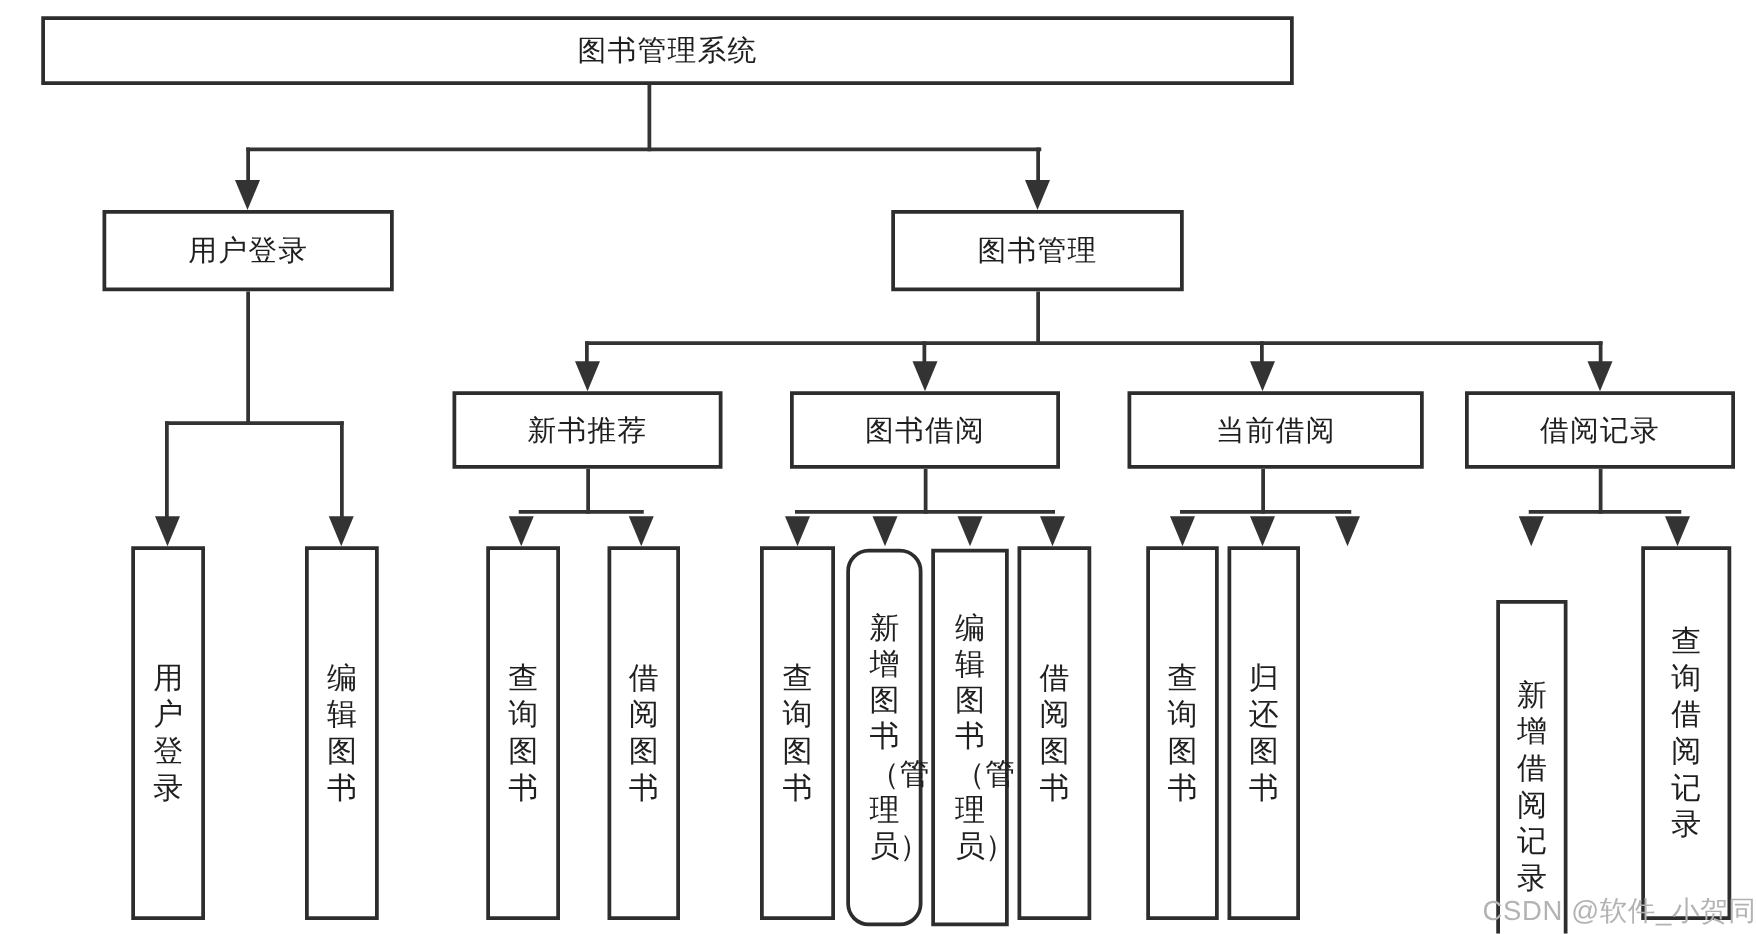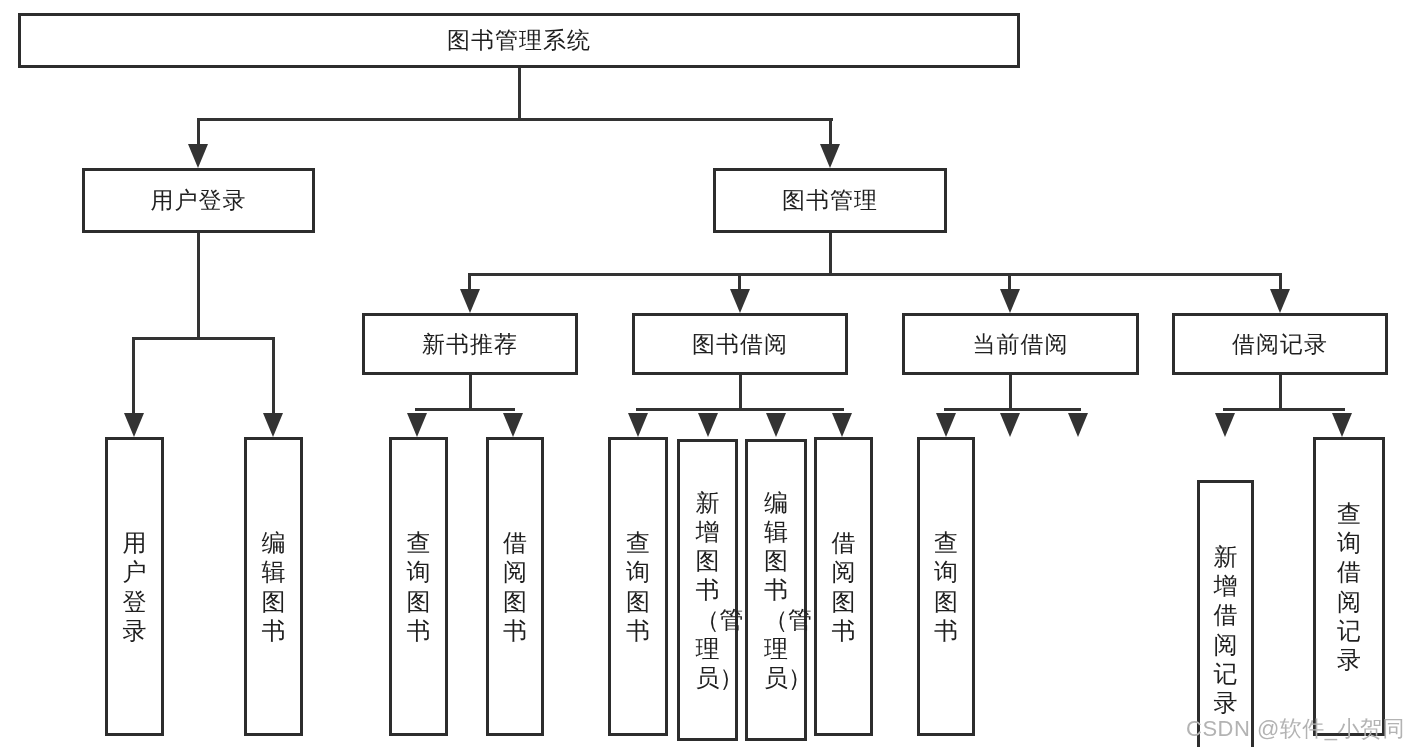--- a/index.html
+++ b/index.html
@@ -59,35 +59,35 @@
     left: 1186px;
     top: 714px;
     font-size: 22px;
     color: #b3b3b3;
     white-space: nowrap;
     z-index: 5;
     letter-spacing: 0.5px;
   }
 
   
-  #node-root        { left: 18px;   top: 13px;  width: 1002px; height: 55px; }
+  #node-root        { left: 33px;   top: 13px;  width: 1002px; height: 55px; }
   #node-user-login  { left: 82px;   top: 168px; width: 233px;  height: 65px; }
   #node-book-mgmt   { left: 713px;  top: 168px; width: 234px;  height: 65px; }
   #node-new-books   { left: 362px;  top: 313px; width: 216px;  height: 62px; }
   #node-book-borrow { left: 632px;  top: 313px; width: 216px;  height: 62px; }
   #node-cur-borrow  { left: 902px;  top: 313px; width: 237px;  height: 62px; }
   #node-records     { left: 1172px; top: 313px; width: 216px;  height: 62px; }
 
   .vbox { top: 437px; height: 299px; }
   #leaf-u1 { left: 105px;  width: 59px; }
   #leaf-u2 { left: 244px;  width: 59px; }
   #leaf-n1 { left: 389px;  width: 59px; }
   #leaf-n2 { left: 486px;  width: 58px; }
   #leaf-b1 { left: 608px;  width: 60px; }
-  #leaf-b2 { left: 677px;  width: 61px; top: 439px; height: 302px; }
+  #leaf-b2 { left: 677px;  width: 61px; top: 439px; height: 302px; border-radius: 18px; }
   #leaf-b3 { left: 745px;  width: 62px; top: 439px; height: 302px; }
   #leaf-b4 { left: 814px;  width: 59px; }
   #leaf-c1 { left: 917px;  width: 58px; }
   #leaf-c2 { left: 982px;  width: 58px; }
   #leaf-c3 { left: 1048px; width: 60px; top: 440px; height: 302px; }
   #leaf-r1 { left: 1197px; width: 57px; margin-top: 43px; }
   #leaf-r2 { left: 1313px; width: 72px; }
 </style>
 </head>
 <body>
@@ -189,20 +189,23 @@
   <div class="vbox" id="leaf-b3">
     <span class="vlabel">编辑图书（管理员）</span>
   </div>
   <div class="vbox" id="leaf-b4">
     <span class="vlabel">借阅图书</span>
   </div>
 
   <div class="vbox" id="leaf-c1">
     <span class="vlabel">查询图书</span>
   </div>
+  <div class="vbox" id="leaf-c2">
+    <span class="vlabel">归还图书</span>
+  </div>
 
   <div class="vbox" id="leaf-r1">
     <span class="vlabel">新增借阅记录</span>
   </div>
   <div class="vbox" id="leaf-r2">
     <span class="vlabel">查询借阅记录</span>
   </div>
 
   <div id="watermark">CSDN @软件_小贺同学</div>
 

